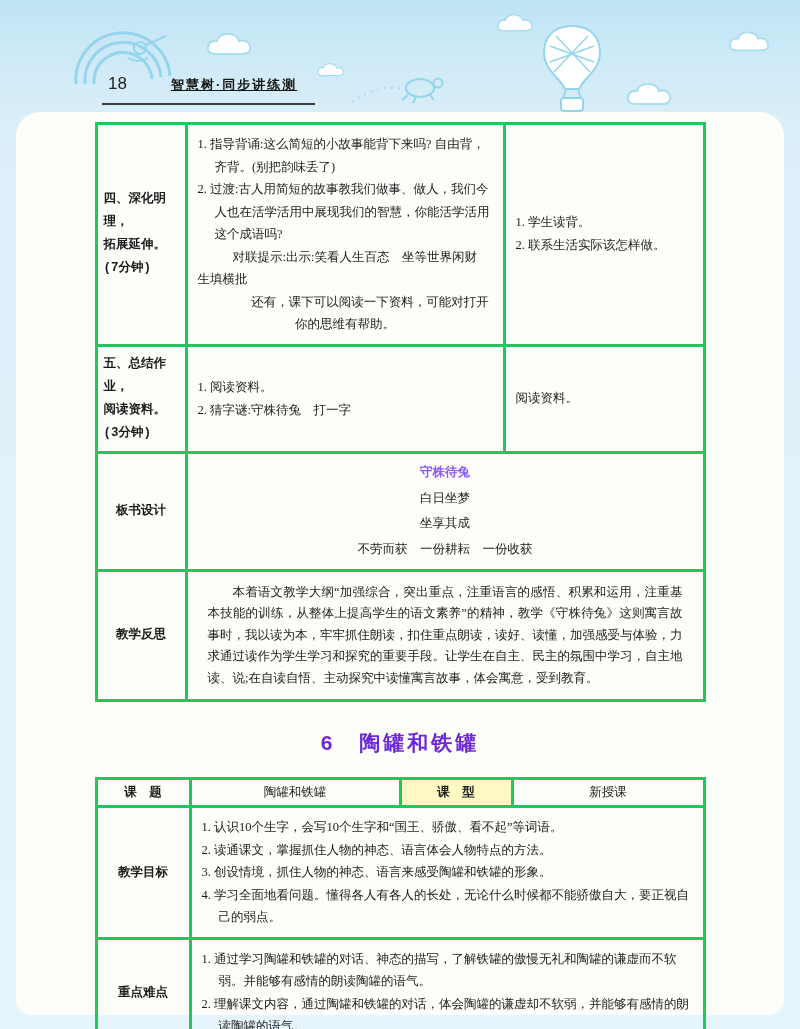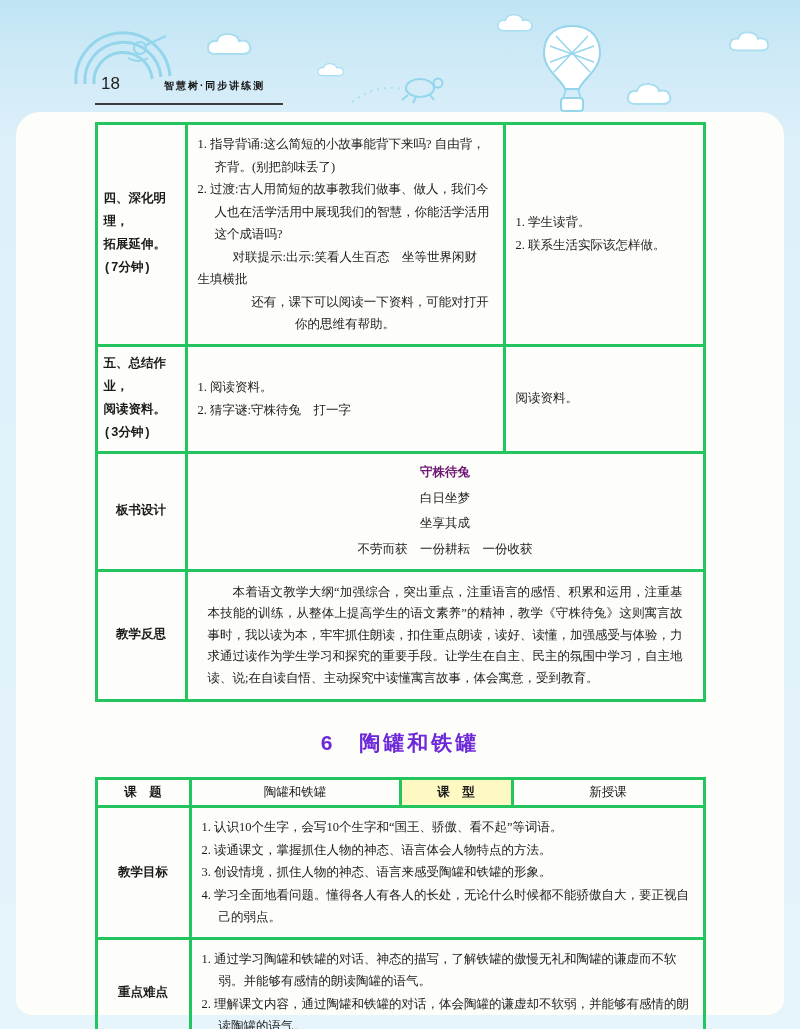--- a/index.html
+++ b/index.html
@@ -6,28 +6,28 @@
   html,body { width:800px; height:1029px; }
   body {
     position:relative;
     overflow:hidden;
     font-family:"Liberation Serif","DejaVu Serif",serif;
     background:linear-gradient(180deg,#bfe4f4 0%,#cfeaf7 6%,#ddf0fa 14%,#e6f4fb 100%);
     color:#1c1c1c;
   }
   .sky { position:absolute; top:0; left:0; }
   .page-header{
-    position:absolute; top:74px; left:95px;
+    position:absolute; top:74px; left:102px;
     display:flex; align-items:baseline; gap:44px;
     border-bottom:2px solid #3c3c3c;
     padding:0 18px 9px 6px;
     z-index:3;
   }
   .page-num{ font-family:"Liberation Sans",sans-serif; font-size:17px; color:#222; }
-  .book-title{ font-family:"Liberation Sans",sans-serif; font-size:10px; font-weight:bold; letter-spacing:2px; color:#151515; }
+  .book-title{ font-family:"Liberation Sans",sans-serif; font-size:13px; font-weight:bold; letter-spacing:2px; color:#151515;text-decoration:underline; }
 
   .panel{
     position:absolute; top:112px; left:16px; right:16px; bottom:14px;
     background:#fdfdfa;
     border-radius:24px 24px 16px 16px;
     padding-top:10px;
     z-index:2;
   }
 
   table{ width:608px; margin:0 auto; border-collapse:collapse; table-layout:fixed; }
@@ -38,21 +38,21 @@
     font-family:Liberation Mono, monospace; font-weight:bold;
     padding:6px 6px; line-height:1.85; vertical-align:middle;
   }
   .t1 .body-cell{ padding:8px 10px; line-height:1.8; vertical-align:top; }
   .t1 .side-cell{ padding:8px 10px; line-height:1.9; vertical-align:middle; }
   .t1 .center-lbl{ text-align:center; }
   p.li{ padding-left:1.35em; text-indent:-1.35em; }
   p.ind-a{ text-indent:2.8em; }
   p.ind-b{ text-indent:4em;text-align:center; }
   .board-cell{ text-align:center; vertical-align:middle; line-height:2.05; padding:6px; }
-  .board-title{ color:#701a75; font-weight:bold; font-family:"Liberation Sans",sans-serif; }
+  .board-title{ color:#8b5cf6; font-weight:bold; font-family:"Liberation Sans",sans-serif; }
   .reflect-cell{ padding:10px 20px; line-height:1.72; text-align:justify; vertical-align:top; }
   .reflect-cell p{ text-indent:2em; }
 
   .section-title{
     text-align:center;
     font-family:"Liberation Sans",sans-serif;
     font-size:21px; font-weight:bold; color:#6d28d9;
     letter-spacing:3px;
     margin:27px 0 20px 0;
   }

